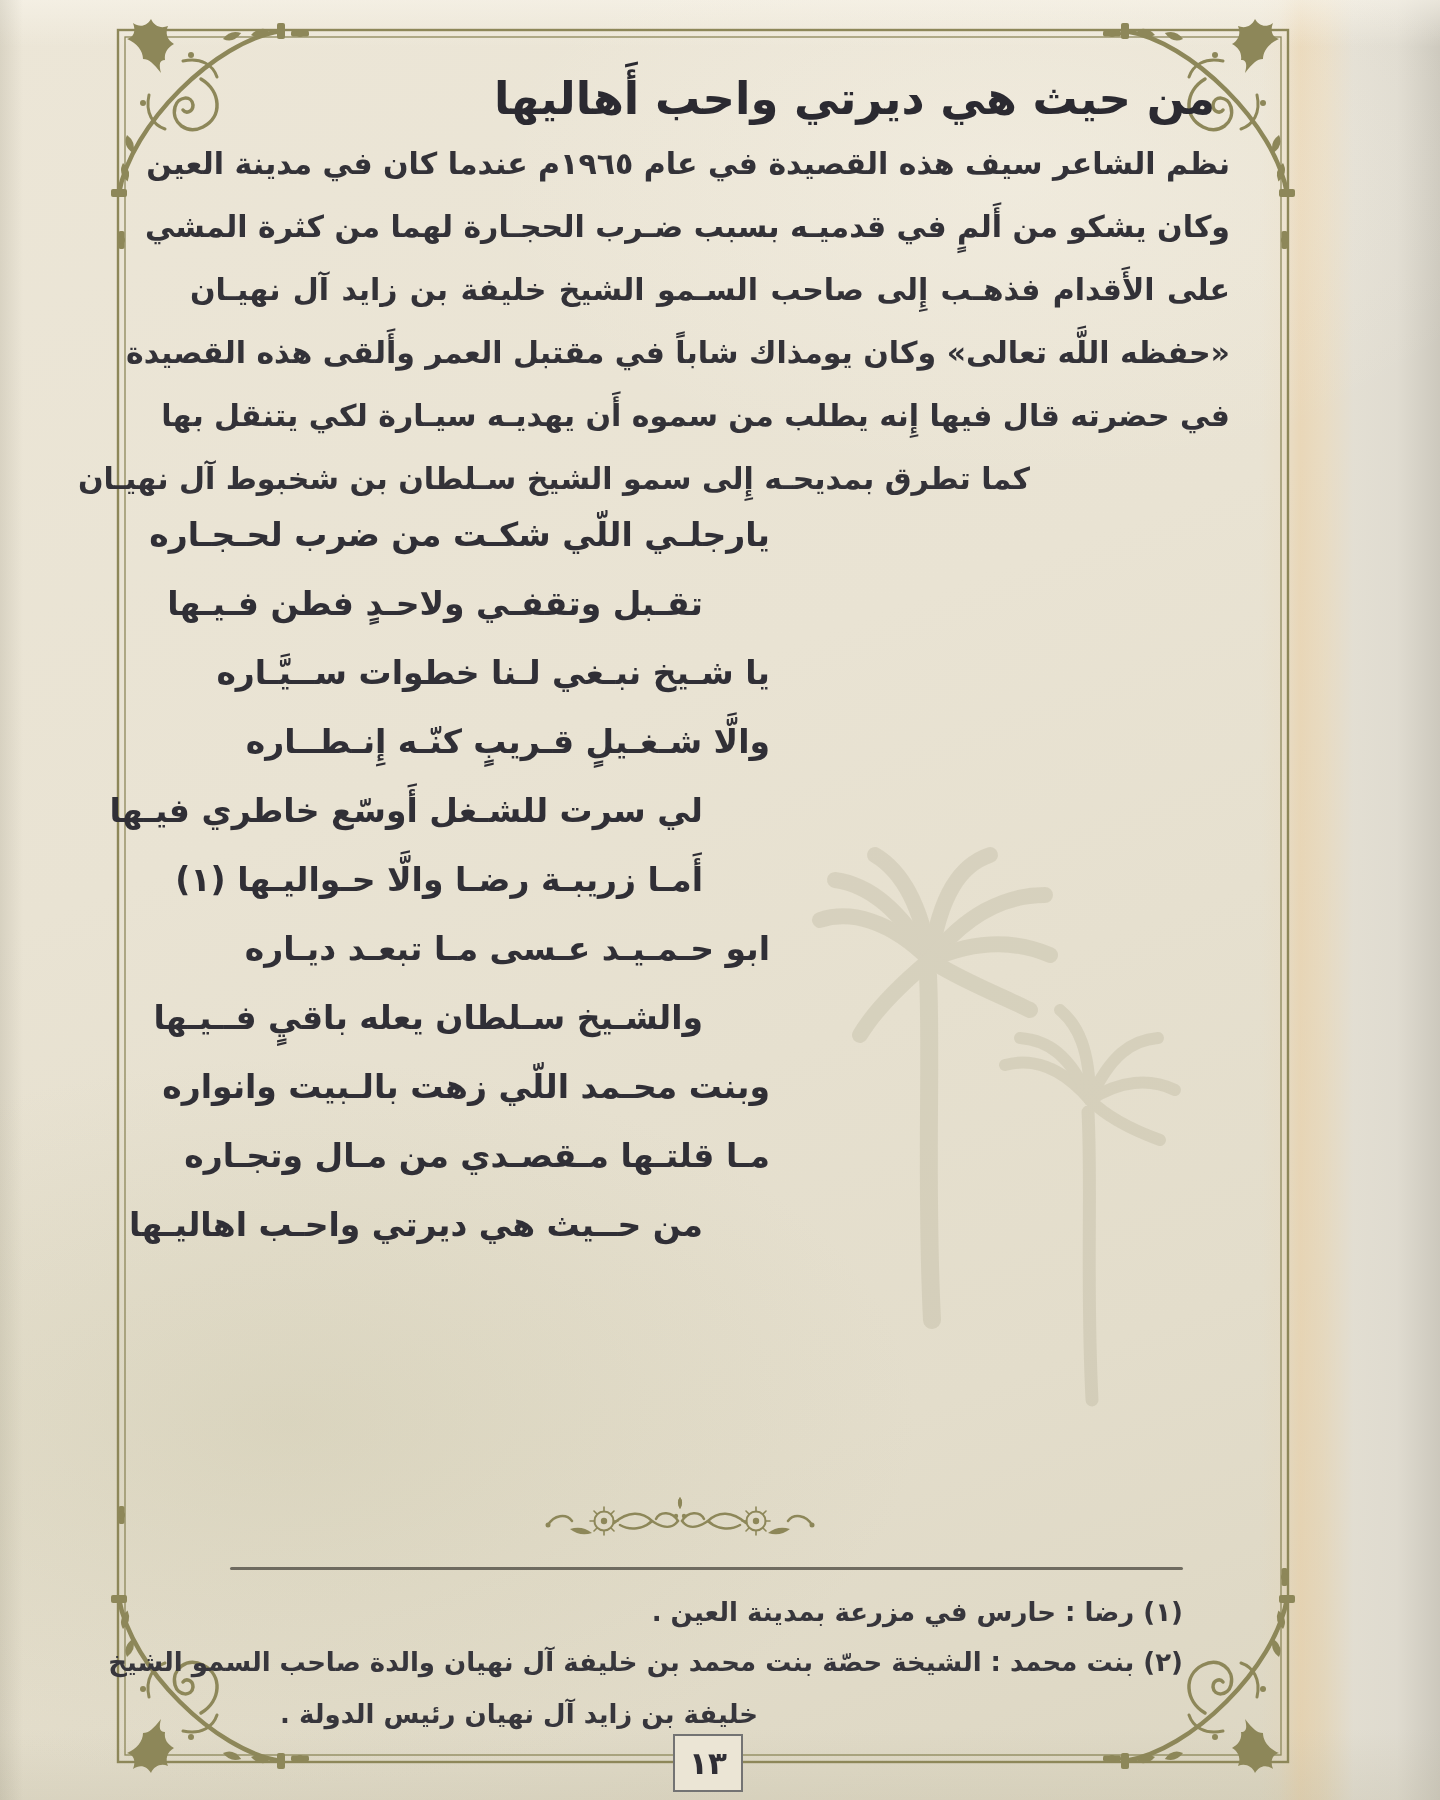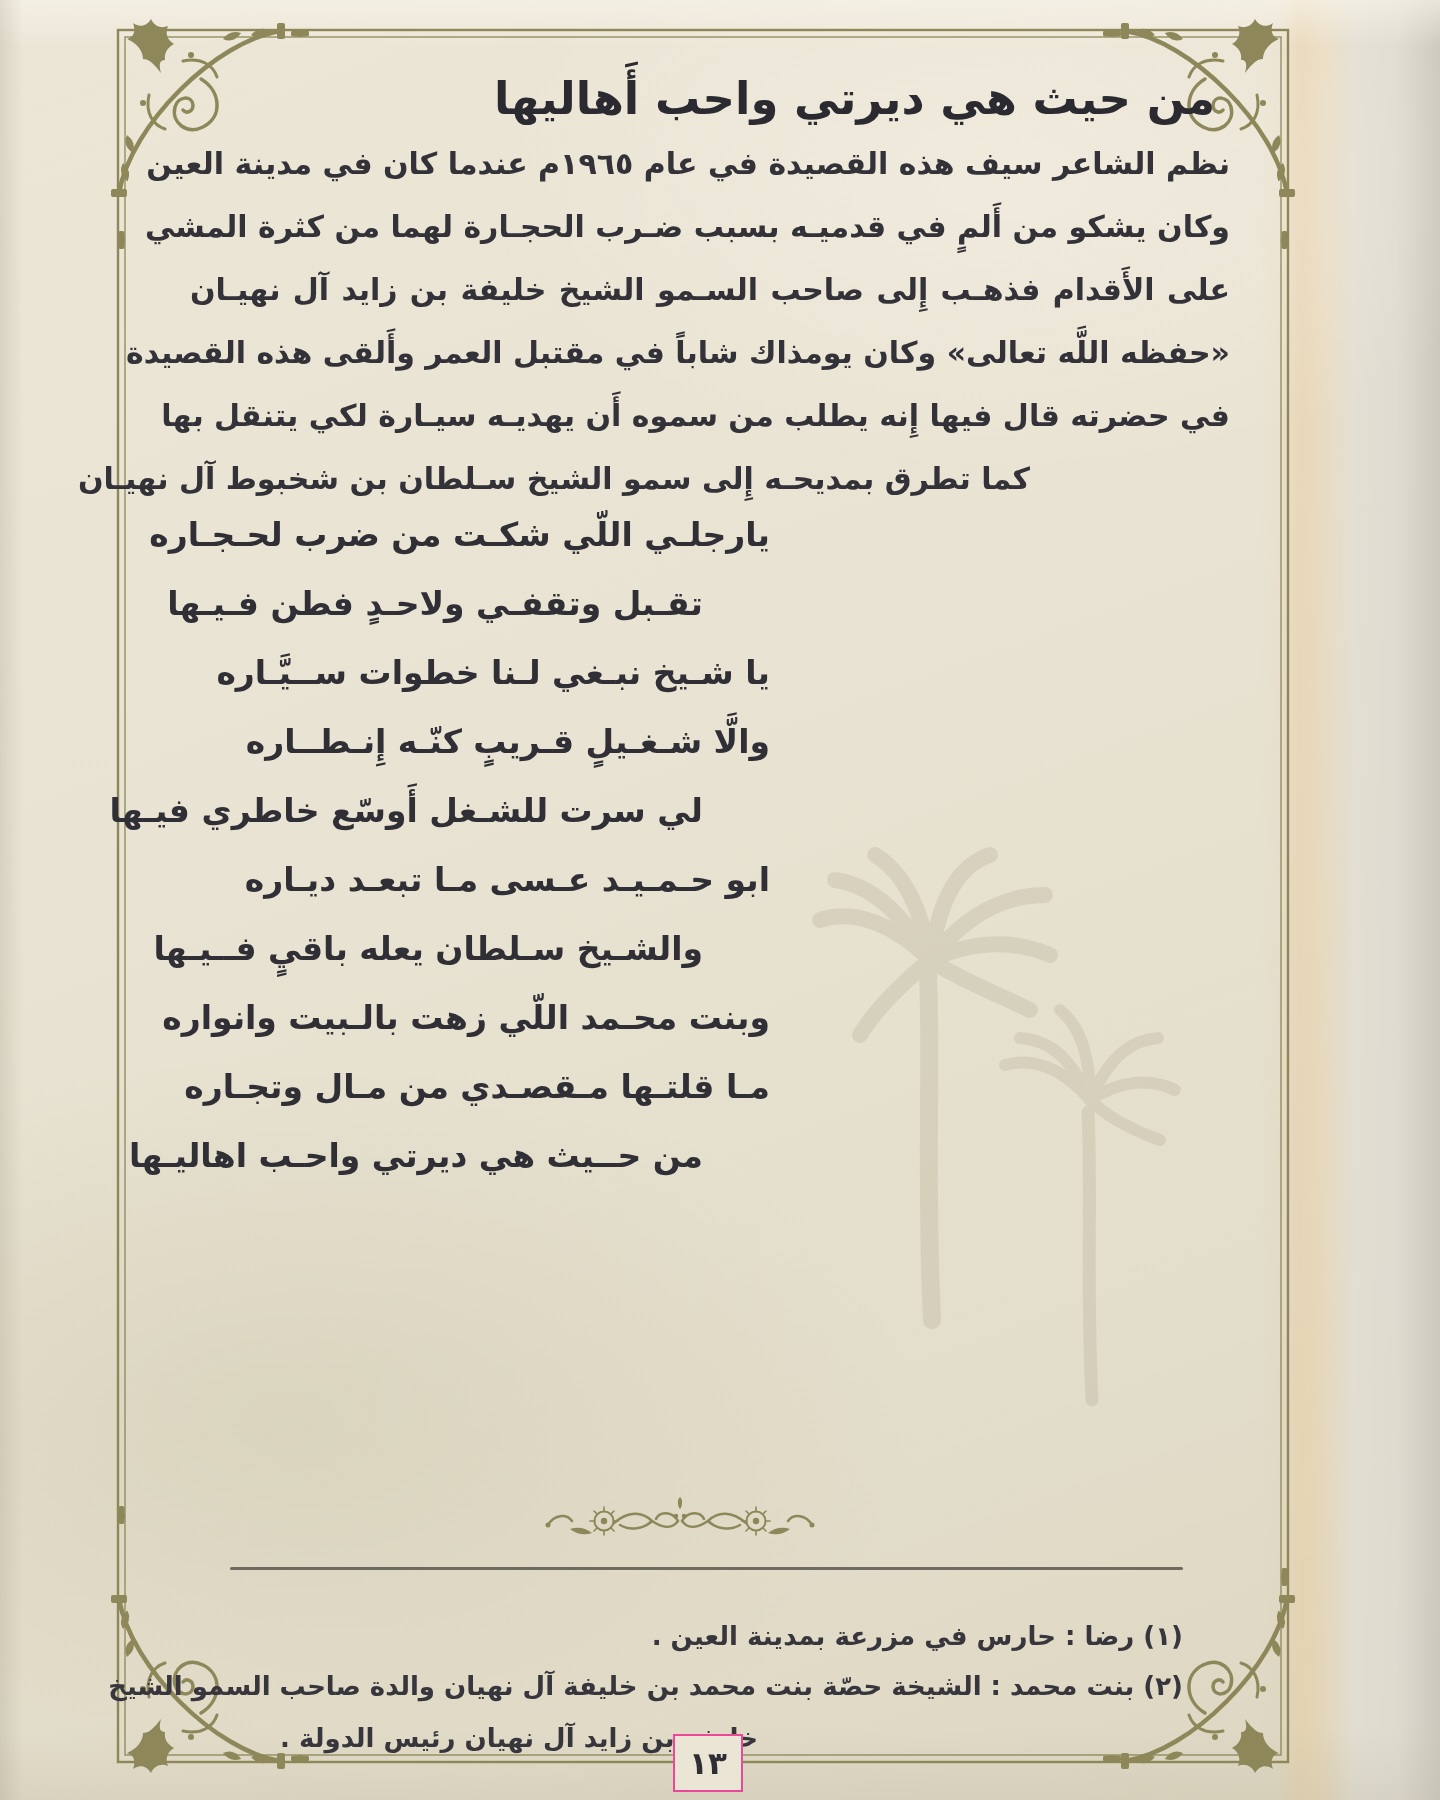--- a/index.html
+++ b/index.html
@@ -38,26 +38,26 @@
   .verse.va{padding-right:505px;}
   .verse.vb{padding-right:572px;}
   .hr{
     left:230px;width:953px;top:1567px;height:3px;
     background:#5a574d;opacity:.85;border-radius:2px;
   }
   .footnotes{
     left:230px;width:953px;top:1592px;direction:rtl;
     font-size:26px;font-weight:bold;line-height:40px;color:#37363c;
   }
-  .fnote{text-align:right;white-space:nowrap;margin-top:24px;}
+  .fnote{text-align:right;white-space:nowrap;}
   .fnote.f2{margin-top:10px;}
   .fnote.f3{margin-top:12px;margin-right:425px;}
   .pagenum{
     left:673px;top:1734px;width:66px;height:54px;
-    background:#ebe5d5;border:2px solid #ec4899;
+    background:#ebe5d5;border:2px solid #737373;
     text-align:center;line-height:54px;font-size:31px;font-weight:bold;color:#2f2e35;
   }
   .frame,.palms,.divider{pointer-events:none;}
 </style>
 </head>
 <body>
 
 <svg class="abs palms" style="left:760px;top:800px;opacity:0.13;" width="460" height="700" viewBox="0 0 460 700" fill="none" stroke="#75704c" stroke-linecap="round">
   <g stroke-width="16">
     <path d="M170,160 C130,120 90,110 60,120"></path>
@@ -148,20 +148,21 @@
   <div class="iline">في حضرته قال فيها إِنه يطلب من سموه أَن يهديـه سيـارة لكي يتنقل بها</div>
   <div class="iline last">كما تطرق بمديحـه إِلى سمو الشيخ سـلطان بن شخبوط آل نهيـان</div>
 </div>
 
 <div class="abs verses">
   <div class="verse va">يارجلـي اللّي شكـت من ضرب لحـجـاره</div>
   <div class="verse vb">تقـبل وتقفـي ولاحـدٍ فطن فـيـها</div>
   <div class="verse va">يا شـيخ نبـغي لـنا خطوات ســيَّـاره</div>
   <div class="verse va">والَّا شـغـيلٍ قـريبٍ كنّـه إِنـطــاره</div>
   <div class="verse vb">لي سرت للشـغل أَوسّع خاطري فيـها</div>
+  <div class="verse vb">أَمـا زريبـة رضـا والَّا حـواليـها (١)</div>
   <div class="verse va">ابو حـمـيـد عـسى مـا تبعـد ديـاره</div>
   <div class="verse vb">والشـيخ سـلطان يعله باقيٍ فــيـها</div>
   <div class="verse va">وبنت محـمد اللّي زهت بالـبيت وانواره</div>
   <div class="verse va">مـا قلتـها مـقصـدي من مـال وتجـاره</div>
   <div class="verse vb">من حــيث هي ديرتي واحـب اهاليـها</div>
 </div>
 
 <svg class="abs divider" style="left:540px;top:1495px;" width="280" height="56" viewBox="0 0 280 56">
   <use href="#halfDiv"></use>
   <use href="#halfDiv" transform="translate(280,0) scale(-1,1)"></use>

